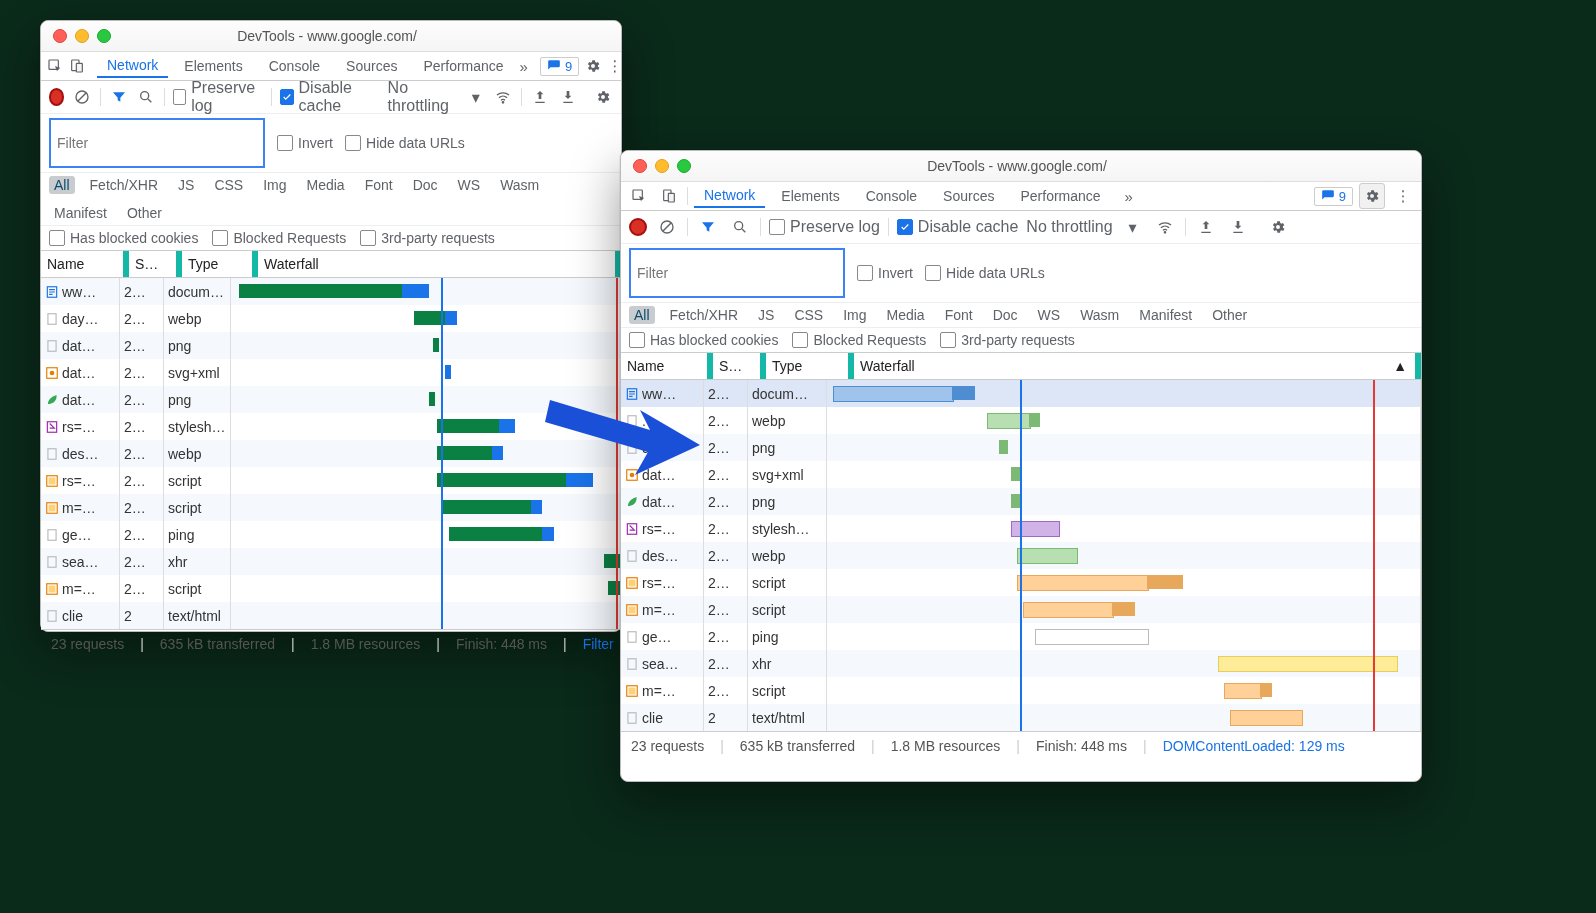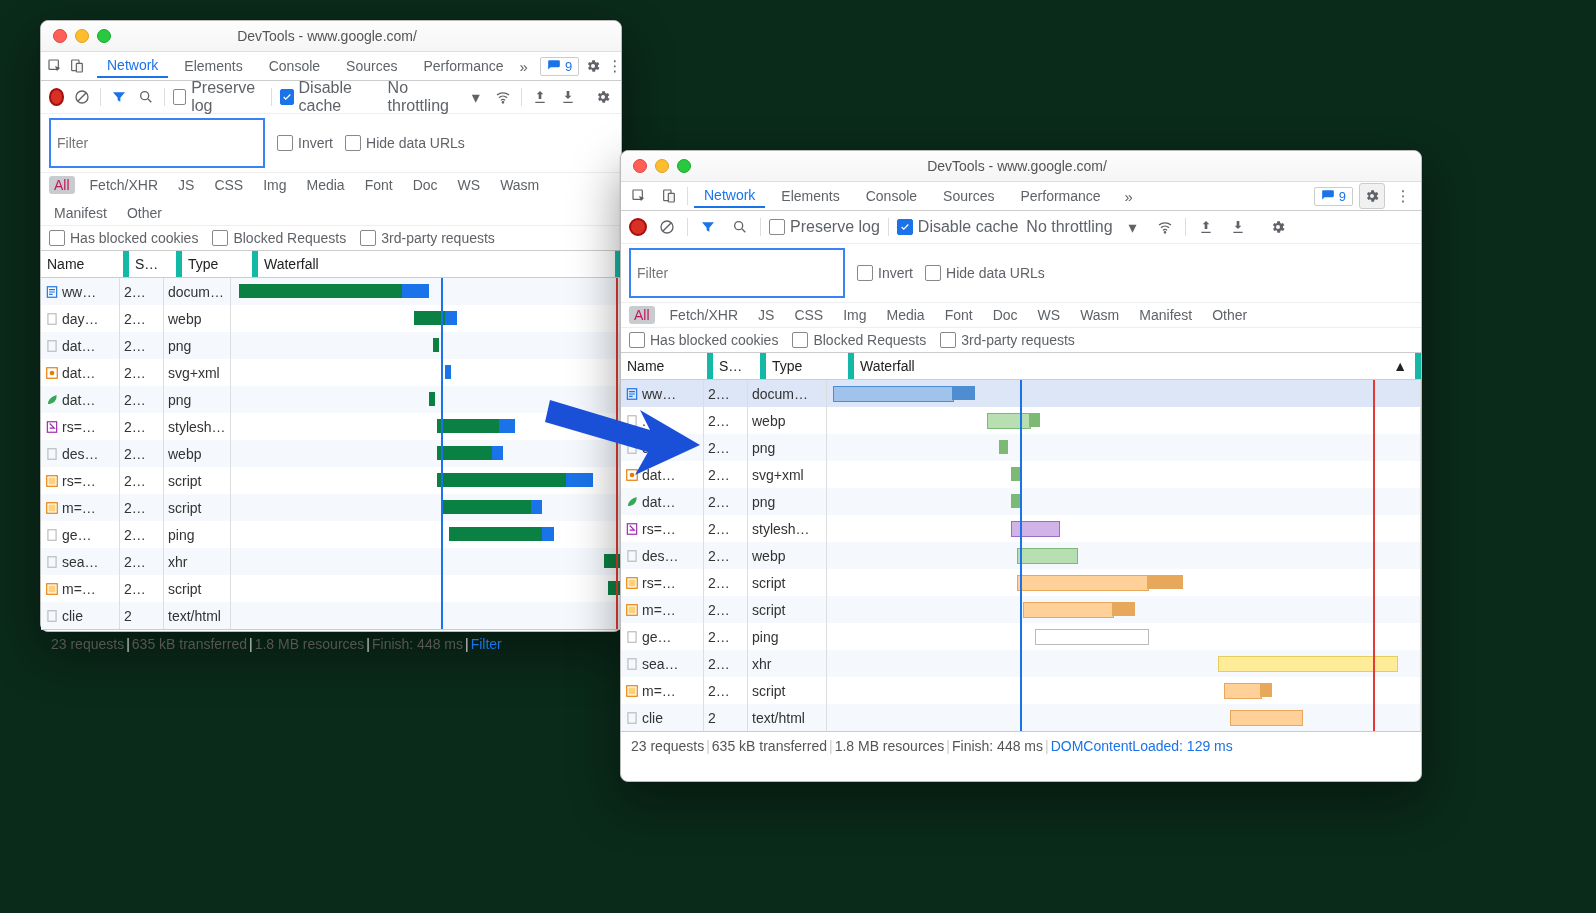--- a/index.html
+++ b/index.html
@@ -25,21 +25,21 @@
 .record{width:14px;height:14px;background:#d93025;border-radius:50%;border:2px solid #a50e0e}
 .sep{width:1px;height:18px;background:#ddd}
 .chk{display:inline-flex;align-items:center;gap:5px}
 .chkbox{width:14px;height:14px;border:1px solid #888;border-radius:2px;background:#fff;display:inline-flex;align-items:center;justify-content:center}
 .chkbox.checked{background:#1a73e8;border-color:#1a73e8}
 .chkbox.checked svg{width:10px;height:10px;fill:#fff}
 .filterrow{display:flex;align-items:center;padding:4px 8px;gap:12px;border-bottom:1px solid #eee;font-size:14px;color:#5f6368}
 .filter-input{width:200px;height:22px;border:2px solid #3b82f6;padding:12px 6px;font-size:14px;color:#7f1d1d}
 .pillrow{display:flex;align-items:center;padding:3px 8px;gap:10px;border-bottom:1px solid #eee;font-size:14px;color:#5f6368;flex-wrap:wrap}
 .pill{padding:1px 5px;border-radius:3px;cursor:pointer}
-.pill.sel{background:#c9ccce;color:#be185d}
+.pill.sel{background:#c9ccce;color:#0c4a6e}
 .extrarow{display:flex;align-items:center;padding:4px 8px;gap:14px;border-bottom:1px solid #ccc;font-size:14px;color:#5f6368}
 .table{flex:1;overflow:hidden;display:flex;flex-direction:column}
 .thead{display:flex;height:26px;background:#fff;border-bottom:1px solid #ccc;font-size:14px;color:#222}
 .th{border-right:6px solid #14b8a6;padding:3px 6px;display:flex;align-items:center;overflow:hidden;white-space:nowrap}
 .col-name{width:70px}
 .col-status{width:35px}
 .col-type{width:58px}
 .col-wf{flex:1;position:relative}
 .tbody{flex:1;overflow:hidden}
 .tr{display:flex;height:27px;font-size:14px}
@@ -48,21 +48,21 @@
 .td{border-right:1px solid #ddd;padding:3px 4px;display:flex;align-items:center;overflow:hidden;white-space:nowrap;text-overflow:ellipsis;gap:3px}
 .td.col-name{width:70px}
 .td.col-status{width:35px}
 .td.col-type{width:58px}
 .td.col-wf{flex:1;position:relative;padding:0}
 .ficon{width:14px;height:14px;flex-shrink:0;display:inline-block}
 .bar{position:absolute;height:14px;top:6px}
 .vline{position:absolute;top:0;bottom:0;width:2px}
 .blue-line{background:#1a73e8}
 .red-line{background:#e53935}
-.footer{height:28px;border-top:1px solid #ccc;display:flex;align-items:center;padding:0 10px;gap:2px;font-size:14px;color:#555;overflow:hidden;white-space:nowrap}
+.footer{height:28px;border-top:1px solid #ccc;display:flex;align-items:center;padding:0 10px;gap:16px;font-size:14px;color:#555;overflow:hidden;white-space:nowrap}
 .footer .fsep{color:#ccc}
 .arrow{position:absolute;z-index:50}
 
 .w2 .col-name{width:74px}
 .w2 .col-status{width:35px}
 .w2 .col-type{width:70px}
 </style>
 </head>
 <body>
 

